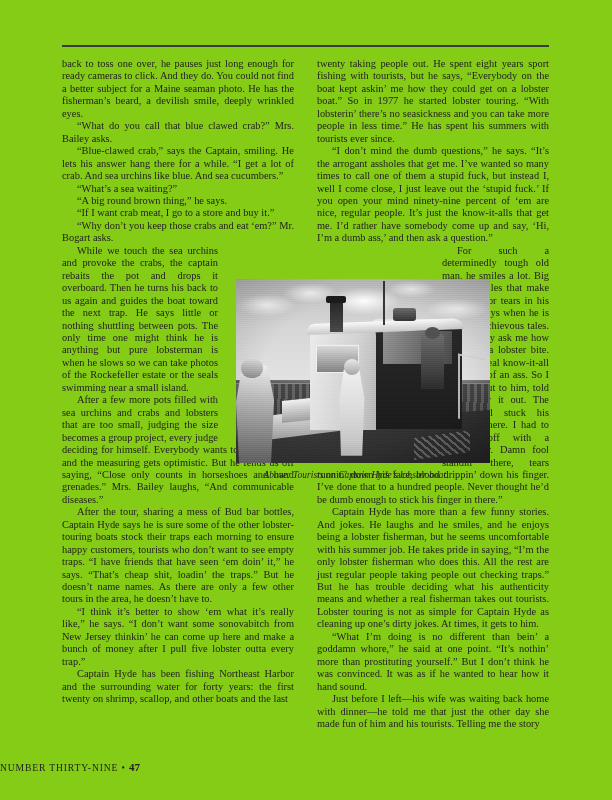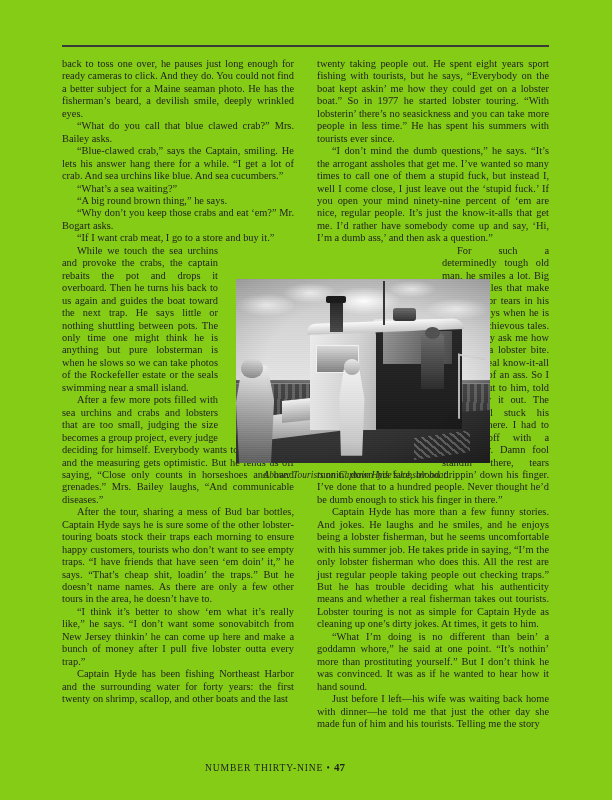--- a/index.html
+++ b/index.html
@@ -229,21 +229,21 @@
     color: #262622;
     letter-spacing: .1px;
   }
 
   
   #footer {
     position: absolute;
     left: 0;
     right: 62px;
     bottom: 27px;
-    text-align: center;
+    text-align: left;
     font-size: 9.6px;
     letter-spacing: .85px;
     color: #1f1f1c;
     font-variant: small-caps;
   }
   #footer .page-number {
     font-weight: bold;
     font-size: 11px;
     letter-spacing: 0;
   }
@@ -254,22 +254,22 @@
 <div id="page">
 
   <div id="top-rule"></div>
 
   <div id="col-left" class="column">
     <p class="noindent">back to toss one over, he pauses just long enough for ready cameras to click. And they do. You could not find a better subject for a Maine seaman photo. He has the fisherman’s beard, a devilish smile, deeply wrinkled eyes.</p>
     <p>“What do you call that blue clawed crab?”  Mrs. Bailey asks.</p>
     <p>“Blue-clawed crab,” says the Captain, smiling. He lets his answer hang there for a while. “I get a lot of crab. And sea urchins like blue. And sea cucumbers.”</p>
     <p>“What’s a sea waiting?”</p>
     <p>“A big round brown thing,” he says.</p>
+    <p>“If I want crab meat, I go to a store and buy it.”</p>
     <p>“Why don’t you keep those crabs and eat ‘em?” Mr. Bogart asks.</p>
-    <p>“If I want crab meat, I go to a store and buy it.”</p>
     <p>
       <span class="shim-right"></span>
       <span>While we touch the sea urchins and provoke the crabs, the captain rebaits the pot and drops it overboard.  Then he turns his back to us again and guides the boat toward the next trap.  He says little or nothing shuttling between pots. The only time one might think he is anything but pure lobsterman is when he slows so we can take photos of  the Rockefeller estate or the seals swimming near a small island.</span>
     </p>
     <p>After a few more pots filled with sea urchins and crabs and lobsters that are too small, judging the size becomes a group project, every judge deciding for himself.  Everybody wants to see a keeper and the measuring gets optimistic. But he fends us off saying, “Close only counts in horseshoes and hand grenades.” Mrs. Bailey laughs, “And communicable diseases.”</p>
     <p>After the tour, sharing a mess of Bud bar bottles, Captain Hyde says he is sure some of the other lobster-touring boats stock their traps each morning to ensure happy customers, tourists who don’t want to see empty traps. “I have friends that have seen ‘em doin’ it,” he says. “That’s cheap shit, loadin’ the traps.” But he doesn’t name names.  As there are only a few other tours in the area, he doesn’t have to.</p>
     <p>“I think it’s better to show ‘em what it’s really like,” he says. “I don’t want some sonovabitch from New Jersey thinkin’ he can come up here and make a bunch of money after I pull five lobster outta every trap.”</p>
     <p>Captain Hyde has been fishing Northeast Harbor and the surrounding water for forty years: the first twenty on shrimp, scallop, and other boats and the last</p>
   </div>
 

